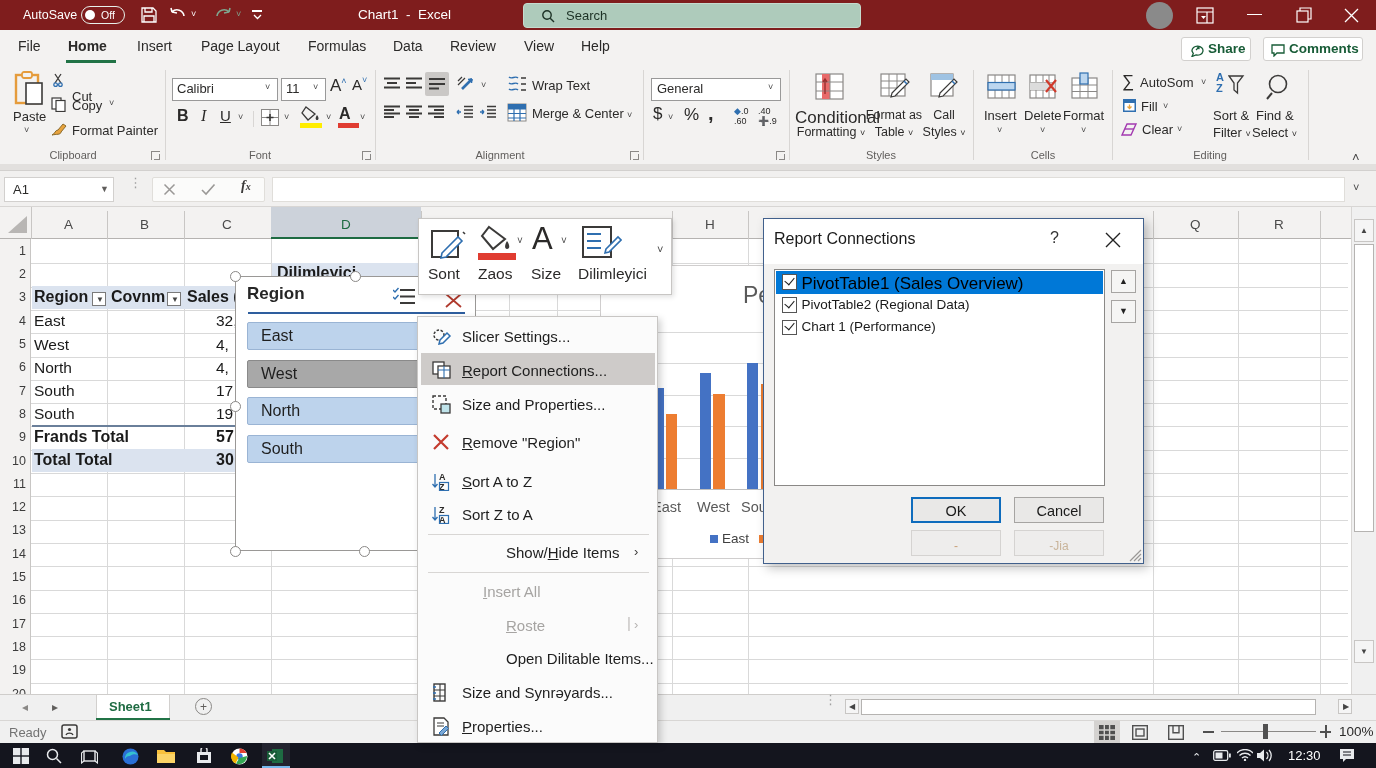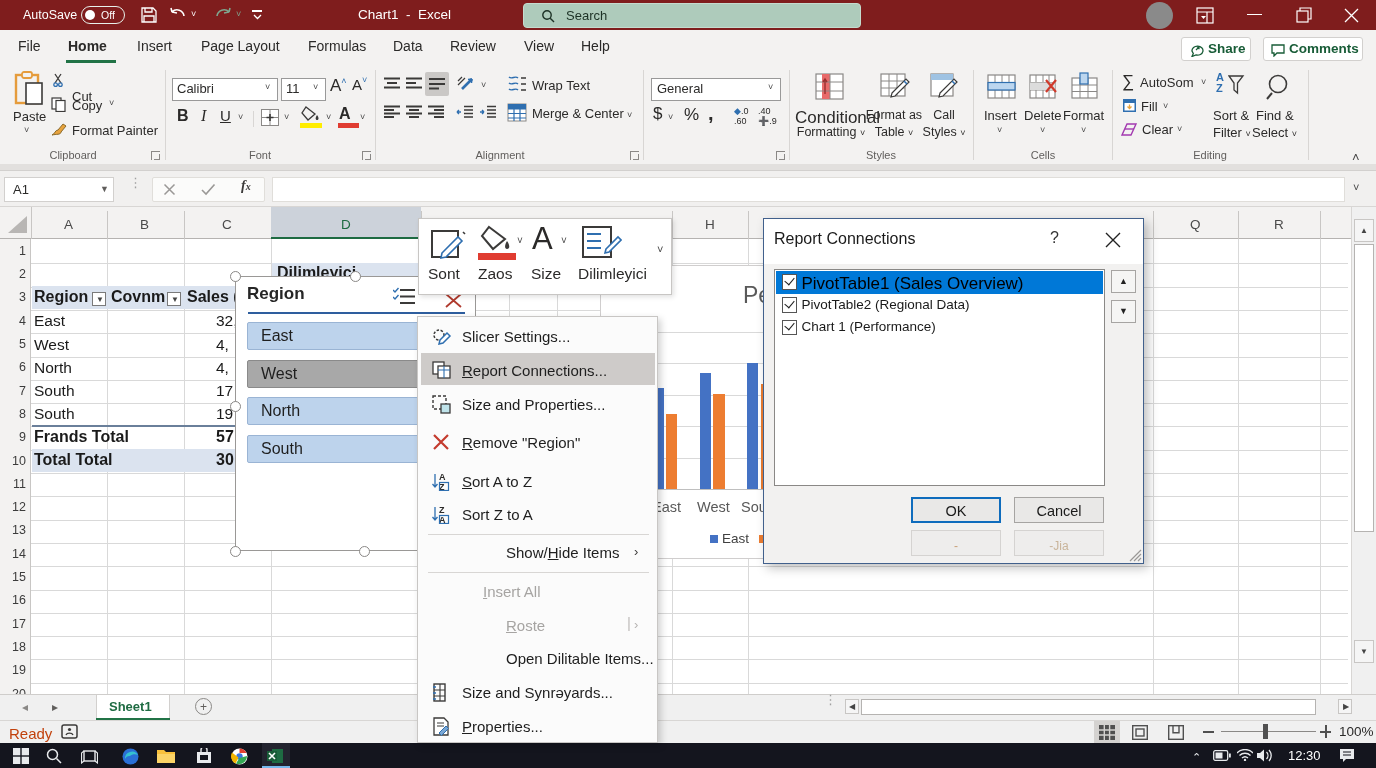--- a/index.html
+++ b/index.html
@@ -461,21 +461,21 @@
     <div class="abs" style="left:824px;top:2px;font-size:13px;color:#a0a0a0;line-height:6px;">⋮</div>
     <div class="abs" style="left:845px;top:4px;width:14px;height:15px;background:#f5f5f5;border:1px solid #c8c6c4;">
         <div class="abs" style="left:3px;top:2px;font-size:8px;color:#444;">◀</div>
       </div>
     <div class="abs" style="left:861px;top:3.5px;width:455px;height:16px;background:#fff;border:1px solid #b5b3b1;"></div>
     <div class="abs" style="left:1338px;top:4px;width:14px;height:15px;background:#f5f5f5;border:1px solid #c8c6c4;">
         <div class="abs" style="left:4px;top:2px;font-size:8px;color:#444;">▶</div>
       </div>
   </div>
   <div id="statusbar" class="abs">
-    <div class="abs" style="left:9px;top:4px;font-size:15px;color:#c2410c;">Ready</div>
+    <div class="abs" style="left:9px;top:4px;font-size:13px;color:#737373;">Ready</div>
     <svg class="abs" style="left:61px;top:3px;" width="17" height="16" viewBox="0 0 17 16">
         <rect x="1" y="1" width="15" height="13" rx="2" fill="none" stroke="#3b3a39" stroke-width="1.5"></rect>
         <circle cx="8.5" cy="5.5" r="1.6" fill="#3b3a39"></circle>
         <path d="M5 11 c1-2.5 6-2.5 7 0" fill="none" stroke="#3b3a39" stroke-width="1.4"></path>
       </svg>
     <div class="abs" style="left:1094px;top:0px;width:26px;height:22px;background:#d4d2d0;"></div>
     <svg class="abs" style="left:1099px;top:3.5px;" width="16" height="15" viewBox="0 0 16 15">
         <rect x="0" y="0" width="16" height="15" fill="#505050"></rect>
         <path d="M0 5 h16 M0 10 h16 M5.3 0 v15 M10.6 0 v15" stroke="#d4d2d0" stroke-width="1.4"></path>
       </svg>

